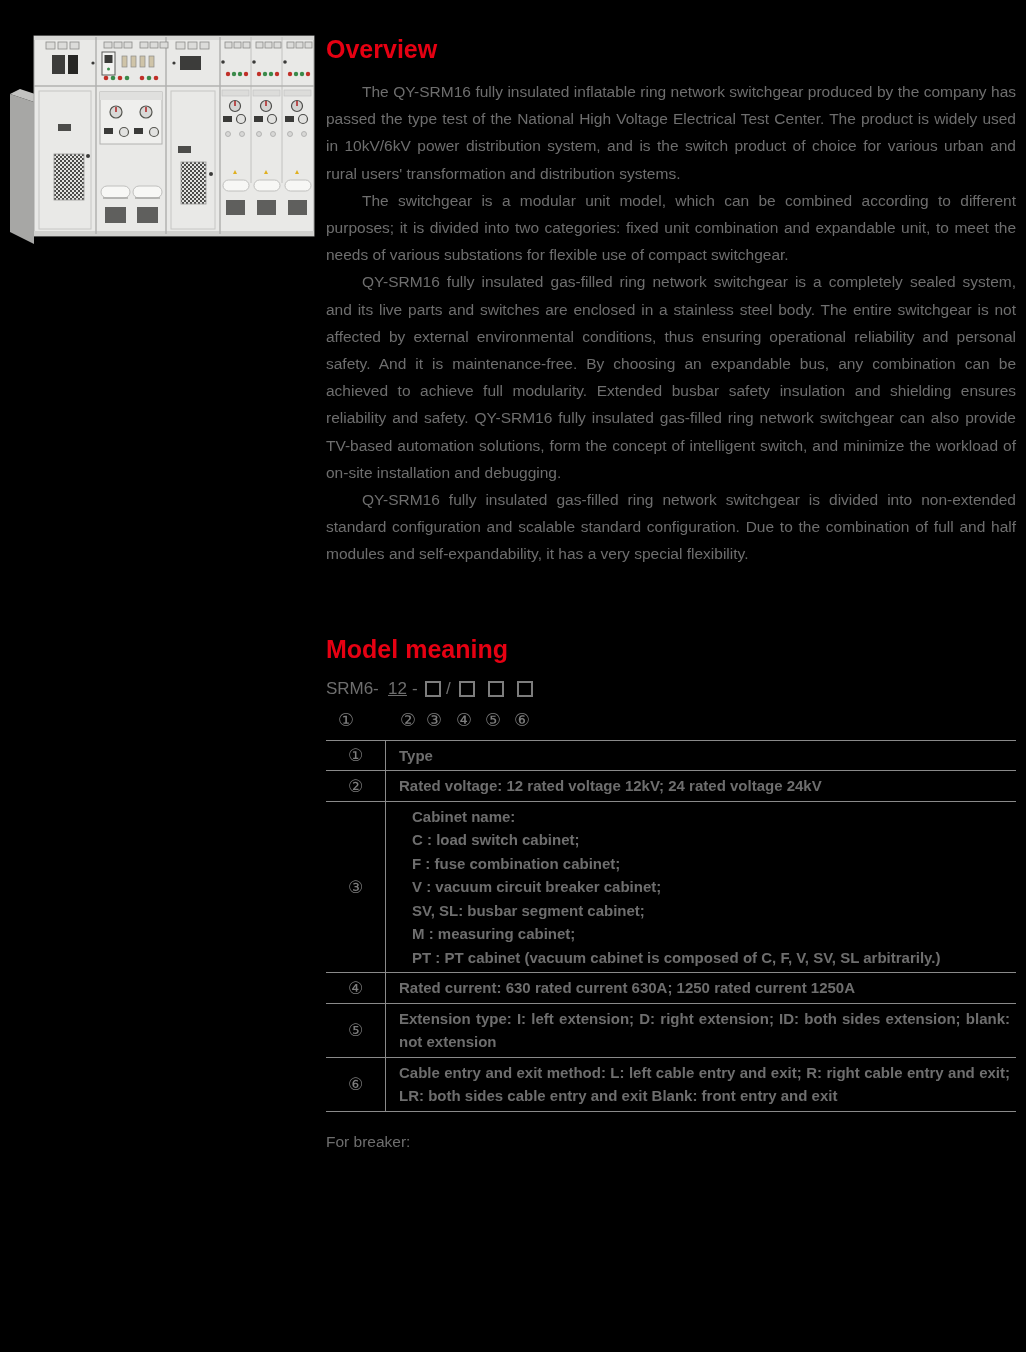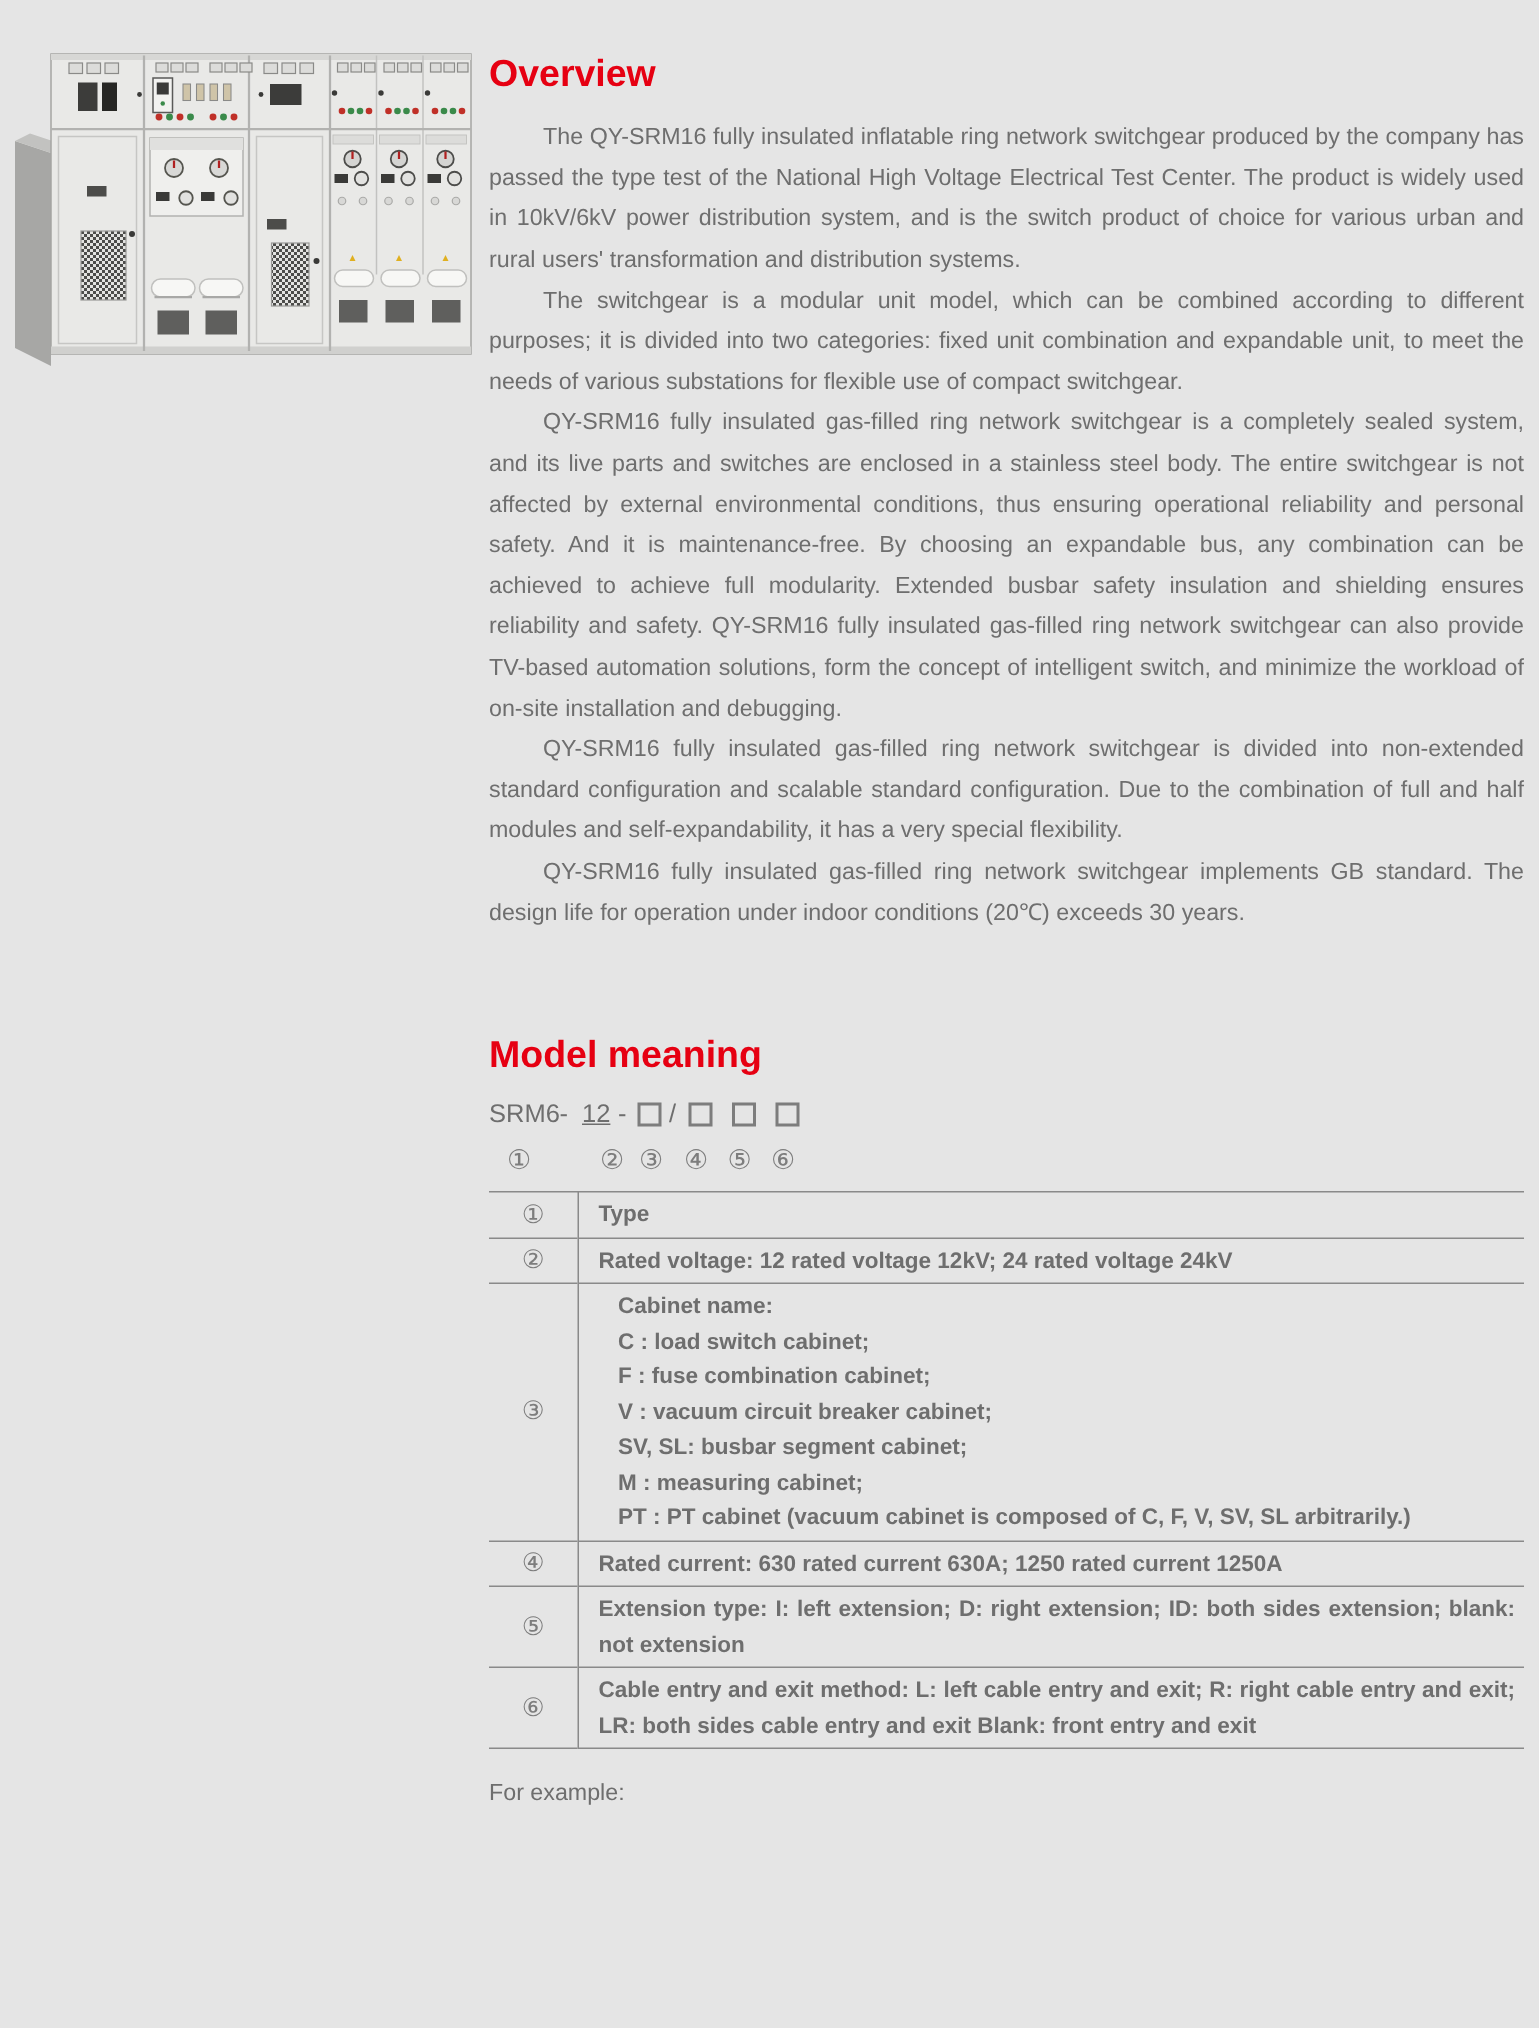--- a/index.html
+++ b/index.html
@@ -1,19 +1,19 @@
 <!DOCTYPE html>
 <html><head>
 <meta charset="utf-8">
 <style>
   html,body { margin:0; padding:0; background:#ffffff; }
   .page {
     position:relative;
     width:1026px; height:1352px;
-    background:#e5e5e5;
+    background:#000000;
     font-family:"Liberation Sans", sans-serif;
     color:#6e6e6e;
     overflow:hidden;
   }
   .product-photo {
     position:absolute; left:8px; top:28px;
     width:312px; height:222px;
   }
   .content {
     position:absolute; left:326px; top:0;
@@ -268,21 +268,20 @@
 
   <div class="content">
 
     <h1 class="section-title">Overview</h1>
 
     <div class="body-text">
       <p>The QY-SRM16 fully insulated inflatable ring network switchgear produced by the company has passed the type test of the National High Voltage Electrical Test Center. The product is widely used in 10kV/6kV power distribution system, and is the switch product of choice for various urban and rural users' transformation and distribution systems.</p>
       <p>The switchgear is a modular unit model, which can be combined according to different purposes; it is divided into two categories: fixed unit combination and expandable unit, to meet the needs of various substations for flexible use of compact switchgear.</p>
       <p>QY-SRM16 fully insulated gas-filled ring network switchgear is a completely sealed system, and its live parts and switches are enclosed in a stainless steel body. The entire switchgear is not affected by external environmental conditions, thus ensuring operational reliability and personal safety. And it is maintenance-free. By choosing an expandable bus, any combination can be achieved to achieve full modularity. Extended busbar safety insulation and shielding ensures reliability and safety. QY-SRM16 fully insulated gas-filled ring network switchgear can also provide TV-based automation solutions, form the concept of intelligent switch, and minimize the workload of on-site installation and debugging.</p>
       <p>QY-SRM16 fully insulated gas-filled ring network switchgear is divided into non-extended standard configuration and scalable standard configuration. Due to the combination of full and half modules and self-expandability, it has a very special flexibility.</p>
-      <p>QY-SRM16 fully insulated gas-filled ring network switchgear implements GB standard. The design life for operation under indoor conditions (20℃) exceeds 30 years.</p>
     </div>
 
     <h1 class="section-title model-title">Model meaning</h1>
 
     <div class="model-code">
       <span class="cp">SRM6</span>
       <span class="cs1">-</span>
       <span class="cv">12</span>
       <span class="cs2">-</span>
       <span class="code-box cb1"></span>
@@ -332,17 +331,17 @@
         <td class="desc-cell">Extension type: I: left extension; D: right extension; ID: both sides extension; blank: not extension</td>
       </tr>
       <tr>
         <td class="marker-cell">⑥</td>
         <td class="desc-cell">Cable entry and exit method: L: left cable entry and exit; R: right cable entry and exit; LR: both sides cable entry and exit Blank: front entry and exit</td>
       </tr>
     </tbody>
       </table>
 
     <div class="examples">
-      <p class="intro">For example:</p>
+      <p class="intro">For breaker:</p>
     </div>
 
   </div>
 </div>
 
 </body></html>

